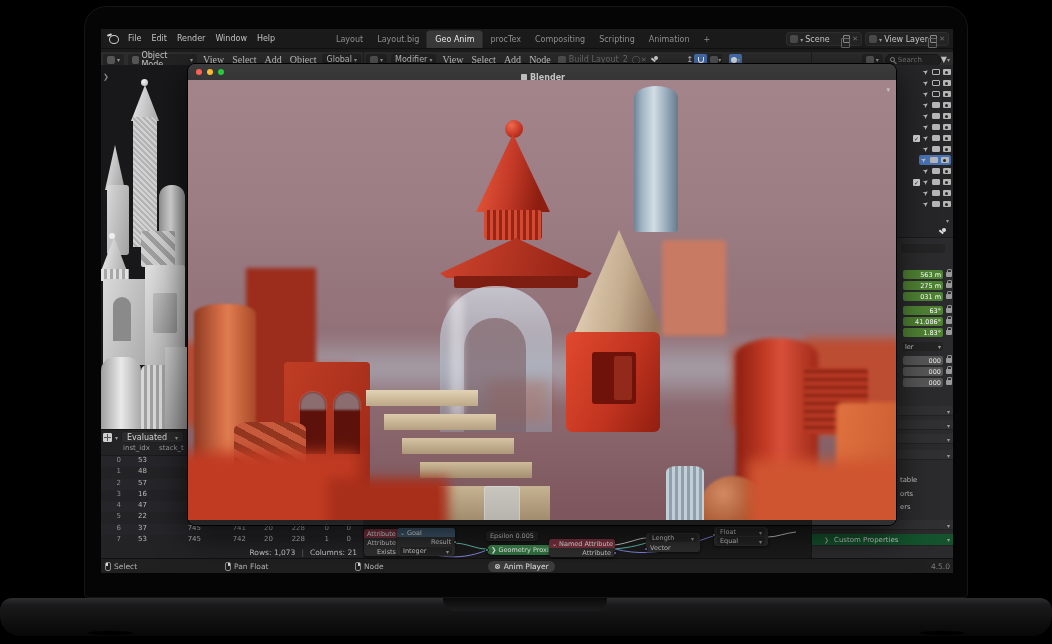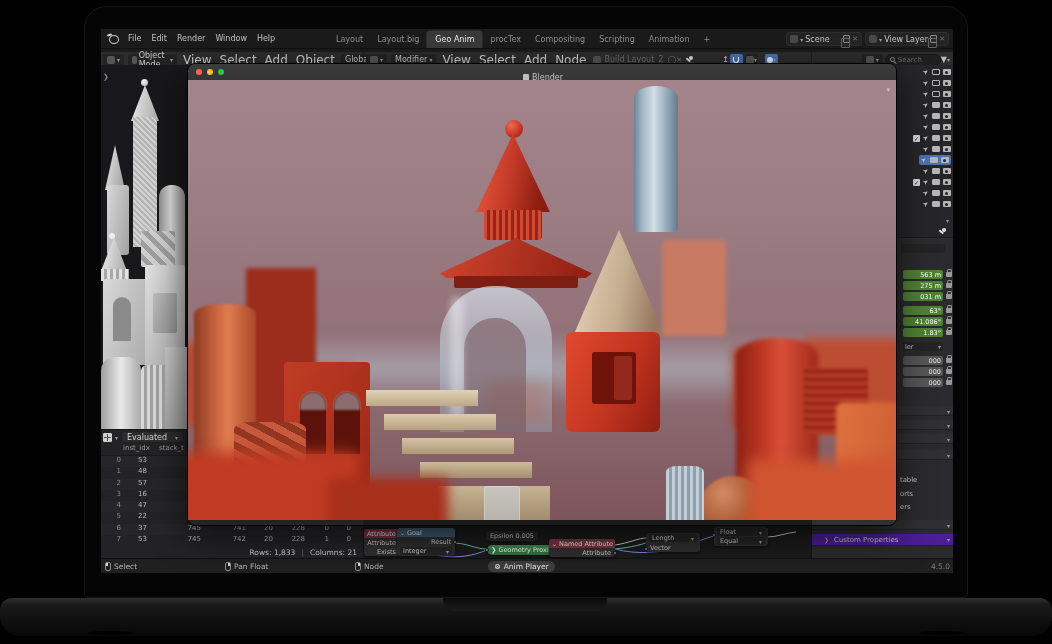--- a/index.html
+++ b/index.html
@@ -35,21 +35,21 @@
   .widget{display:flex;align-items:center;gap:2px;background:#242424;border:1px solid #2e2e2e;border-radius:3px;height:14px;padding:0 3px;}
   .wicon{width:8px;height:8px;background:#4a4a4a;border-radius:2px;display:inline-block;}
   .chev{font-size:6px;color:#9a9a9a;}
   .xico{color:#6f6f6f;font-size:7px;}
   .copyico{width:7px;height:8px;border:1px solid #8a8a8a;border-radius:1px;position:relative;background:#2a2a2a;}
   .copyico::before{content:'';position:absolute;left:-3px;top:2px;width:7px;height:8px;border:1px solid #666;border-radius:1px;}
 
   
   .hrow{position:absolute;left:0;top:23px;width:852px;height:16px;background:#2d2d2d;display:flex;align-items:center;border-bottom:1px solid #151515;}
   .hseg{display:flex;align-items:center;height:16px;}
-  .hmenu{color:#cfcfcf;padding:0 4px;font-size:12px;white-space:nowrap;}
+  .hmenu{color:#cfcfcf;padding:0 4px;font-size:10px;white-space:nowrap;font-family:Liberation Serif, serif;}
   .dd{display:flex;align-items:center;gap:2px;background:#232323;border-radius:3px;height:12px;padding:0 4px;margin:0 2px;}
   .ddicon{width:8px;height:8px;background:#555;border-radius:2px;}
   .graytxt{color:#707070;}
   .pin{width:8px;height:8px;position:relative;margin:0 3px;}
   .pin::before{content:'';position:absolute;left:4px;top:0;width:4px;height:4px;background:#ddd;border-radius:50%;}
   .pin::after{content:'';position:absolute;left:1px;top:3px;width:5px;height:1.5px;background:#ddd;transform:rotate(40deg);}
   .iconbtn{width:13px;height:12px;border-radius:2px;background:#232323;display:flex;align-items:center;justify-content:center;margin:0 1px;position:relative;}
   .iconbtn.blue{background:var(--accent);}
   .magnet{width:6px;height:6px;border:1.6px solid #fff;border-top:none;border-radius:0 0 4px 4px;}
   .uparrow{color:#cfcfcf;font-size:8px;}
@@ -129,21 +129,21 @@
   .mico.m::before{left:2px;}
   .mico.r::before{right:0;}
   .sitem{display:flex;align-items:center;position:absolute;}
   .animpill{position:absolute;left:387px;top:2px;height:11px;background:#3d3d3d;border-radius:6px;display:flex;align-items:center;gap:3px;padding:0 6px;color:#e0e0e0;}
   .stopico{font-size:8px;color:#e8e8e8;line-height:1;}
   .version{position:absolute;right:3px;color:#7d7d7d;}
 
   
   .fwin{position:absolute;left:86px;top:34px;width:710px;height:463px;border-radius:8px;overflow:hidden;z-index:50;
         box-shadow:0 10px 34px rgba(0,0,0,.65);border:1px solid #000;}
-  .titlebar{position:absolute;left:0;top:0;width:710px;height:28px;background:linear-gradient(#3b3b3b,#313131);display:flex;justify-content:center;border-bottom:1px solid #222;}
+  .titlebar{position:absolute;left:0;top:0;width:710px;height:28px;background:linear-gradient(#3b3b3b,#313131);display:flex;justify-content:center;border-bottom:1px solid #222;font-weight:bold;}
   .tl{position:absolute;top:5px;width:6px;height:6px;border-radius:50%;}
   .tl.r{left:8px;background:#ff5f57;}
   .tl.y{left:19px;background:#febc2e;}
   .tl.g{left:30px;background:#28c840;}
   .wtitle{display:flex;align-items:center;gap:3px;color:#c4c4c4;font-size:8px;}
   .docico{width:6px;height:8px;background:#bdbdbd;border-radius:1px;}
 
   
   .rc{position:absolute;left:0;top:16px;width:710px;height:440px;overflow:hidden;background:#94757c;}
   .rc .o{position:absolute;}
@@ -340,21 +340,21 @@
               <span class="cell c1">53</span>
               <span class="cell c2">745</span>
               <span class="cell e0">742</span>
               <span class="cell e1">20</span>
               <span class="cell e2">228</span>
               <span class="cell e3">1</span>
               <span class="cell e4">0</span>
             </div>
         </div>
         <div class="sheet-foot">
-          <span>Rows: 1,833</span>
+          <span>Rows: 1,073</span>
           <span style="color:#6f6f6f">|</span>
           <span>Columns: 21</span>
         </div>
       </div>
 
       <div class="nodeed"></div>
       <svg class="wires" viewBox="0 0 852 544">
         <path d="M300,517 C330,526 355,534 386,521" stroke="#8488e4" fill="none" stroke-width="1"></path>
         <path d="M352,514 C366,514 374,520 386,520" stroke="#63c7b2" fill="none" stroke-width="1"></path>
         <path d="M444,520 C490,522 520,522 545,514" stroke="#63c7b2" fill="none" stroke-width="1"></path>
@@ -576,21 +576,21 @@
           </div>
 
         <span class="plabel" style="top:238px;left:88px">table</span>
         <span class="plabel" style="top:252px;left:88px">orts</span>
 
         <span class="plabel" style="top:265px;left:88px">ers</span>
 
         <div class="prow-sep" style="top:282px">
             <span class="chev">▾</span>
           </div>
-        <div class="prow-sep" style="top:296px;height:12px;background:#4c1d95">
+        <div class="prow-sep" style="top:296px;height:12px;background:#14532d">
           <span style="position:absolute;left:12px;top:2px;color:#9a9a9a;font-size:6px">❯</span>
           <span class="custom" style="left:22px;top:2px">Custom Properties</span>
           <span class="chev">▾</span>
         </div>
       </div>
 
       <div class="status">
         <div class="sitem" style="left:4px">
             <span class="mico l"></span>
             <span>Select</span>

